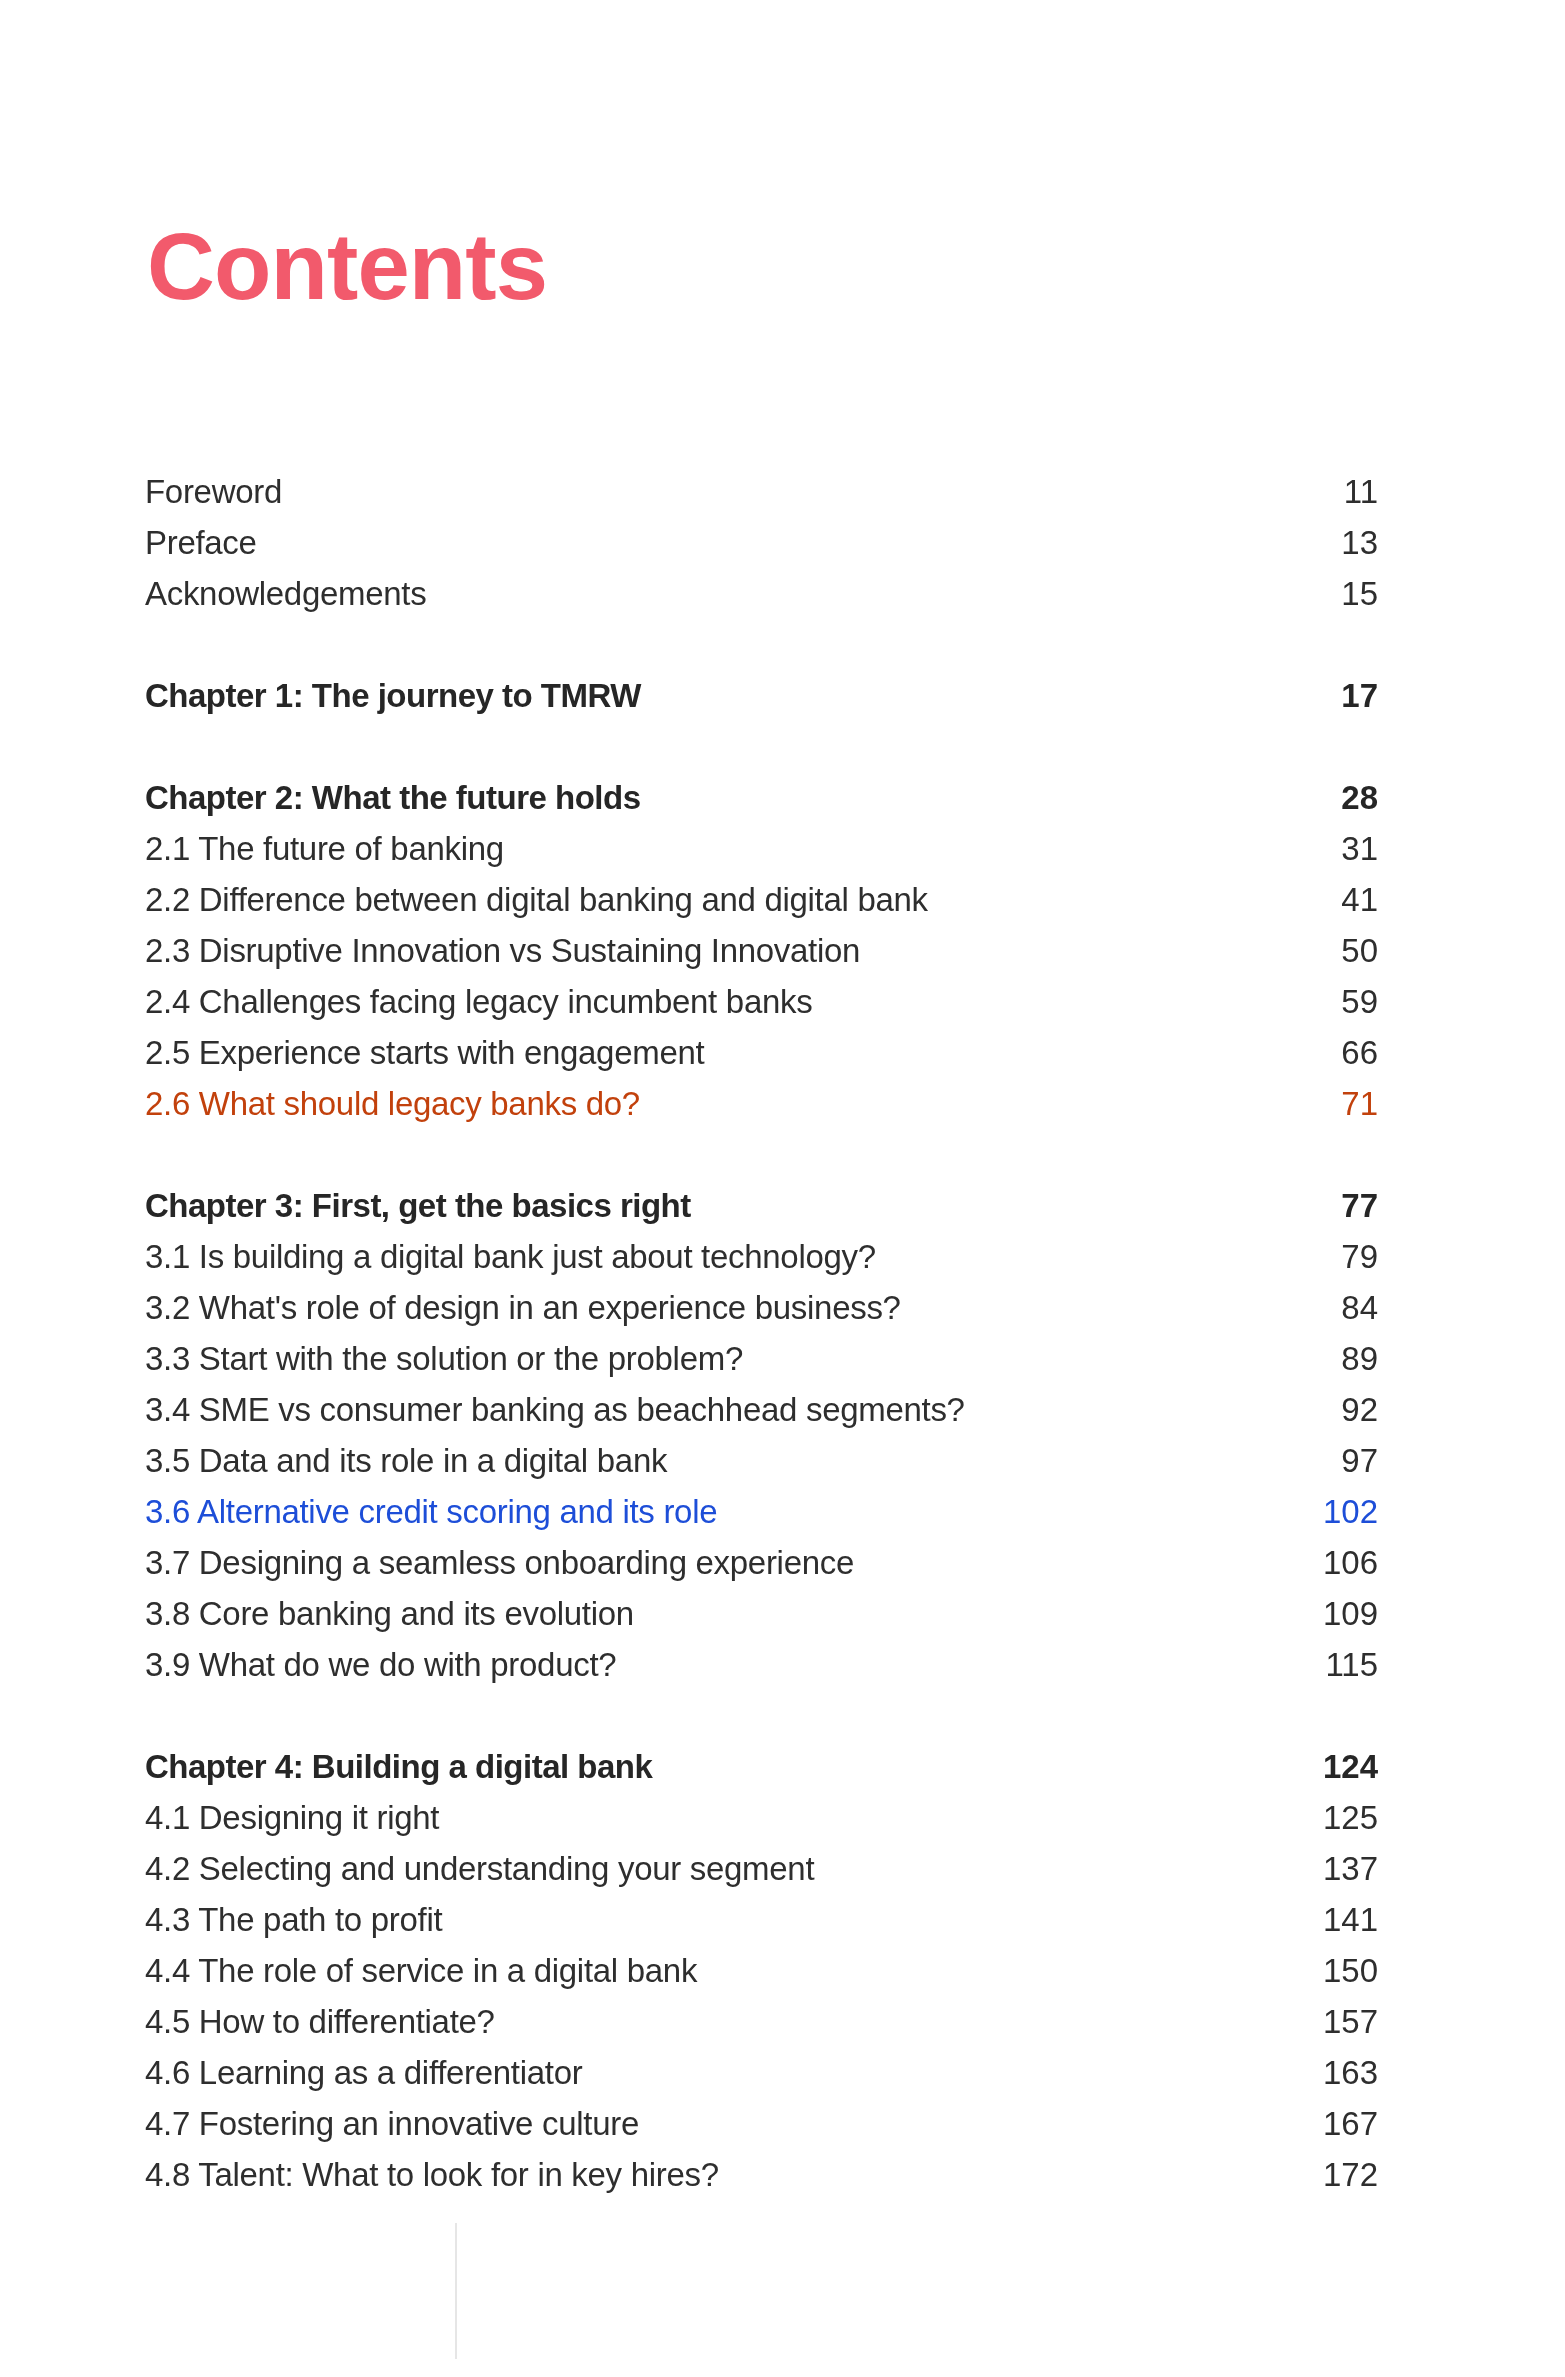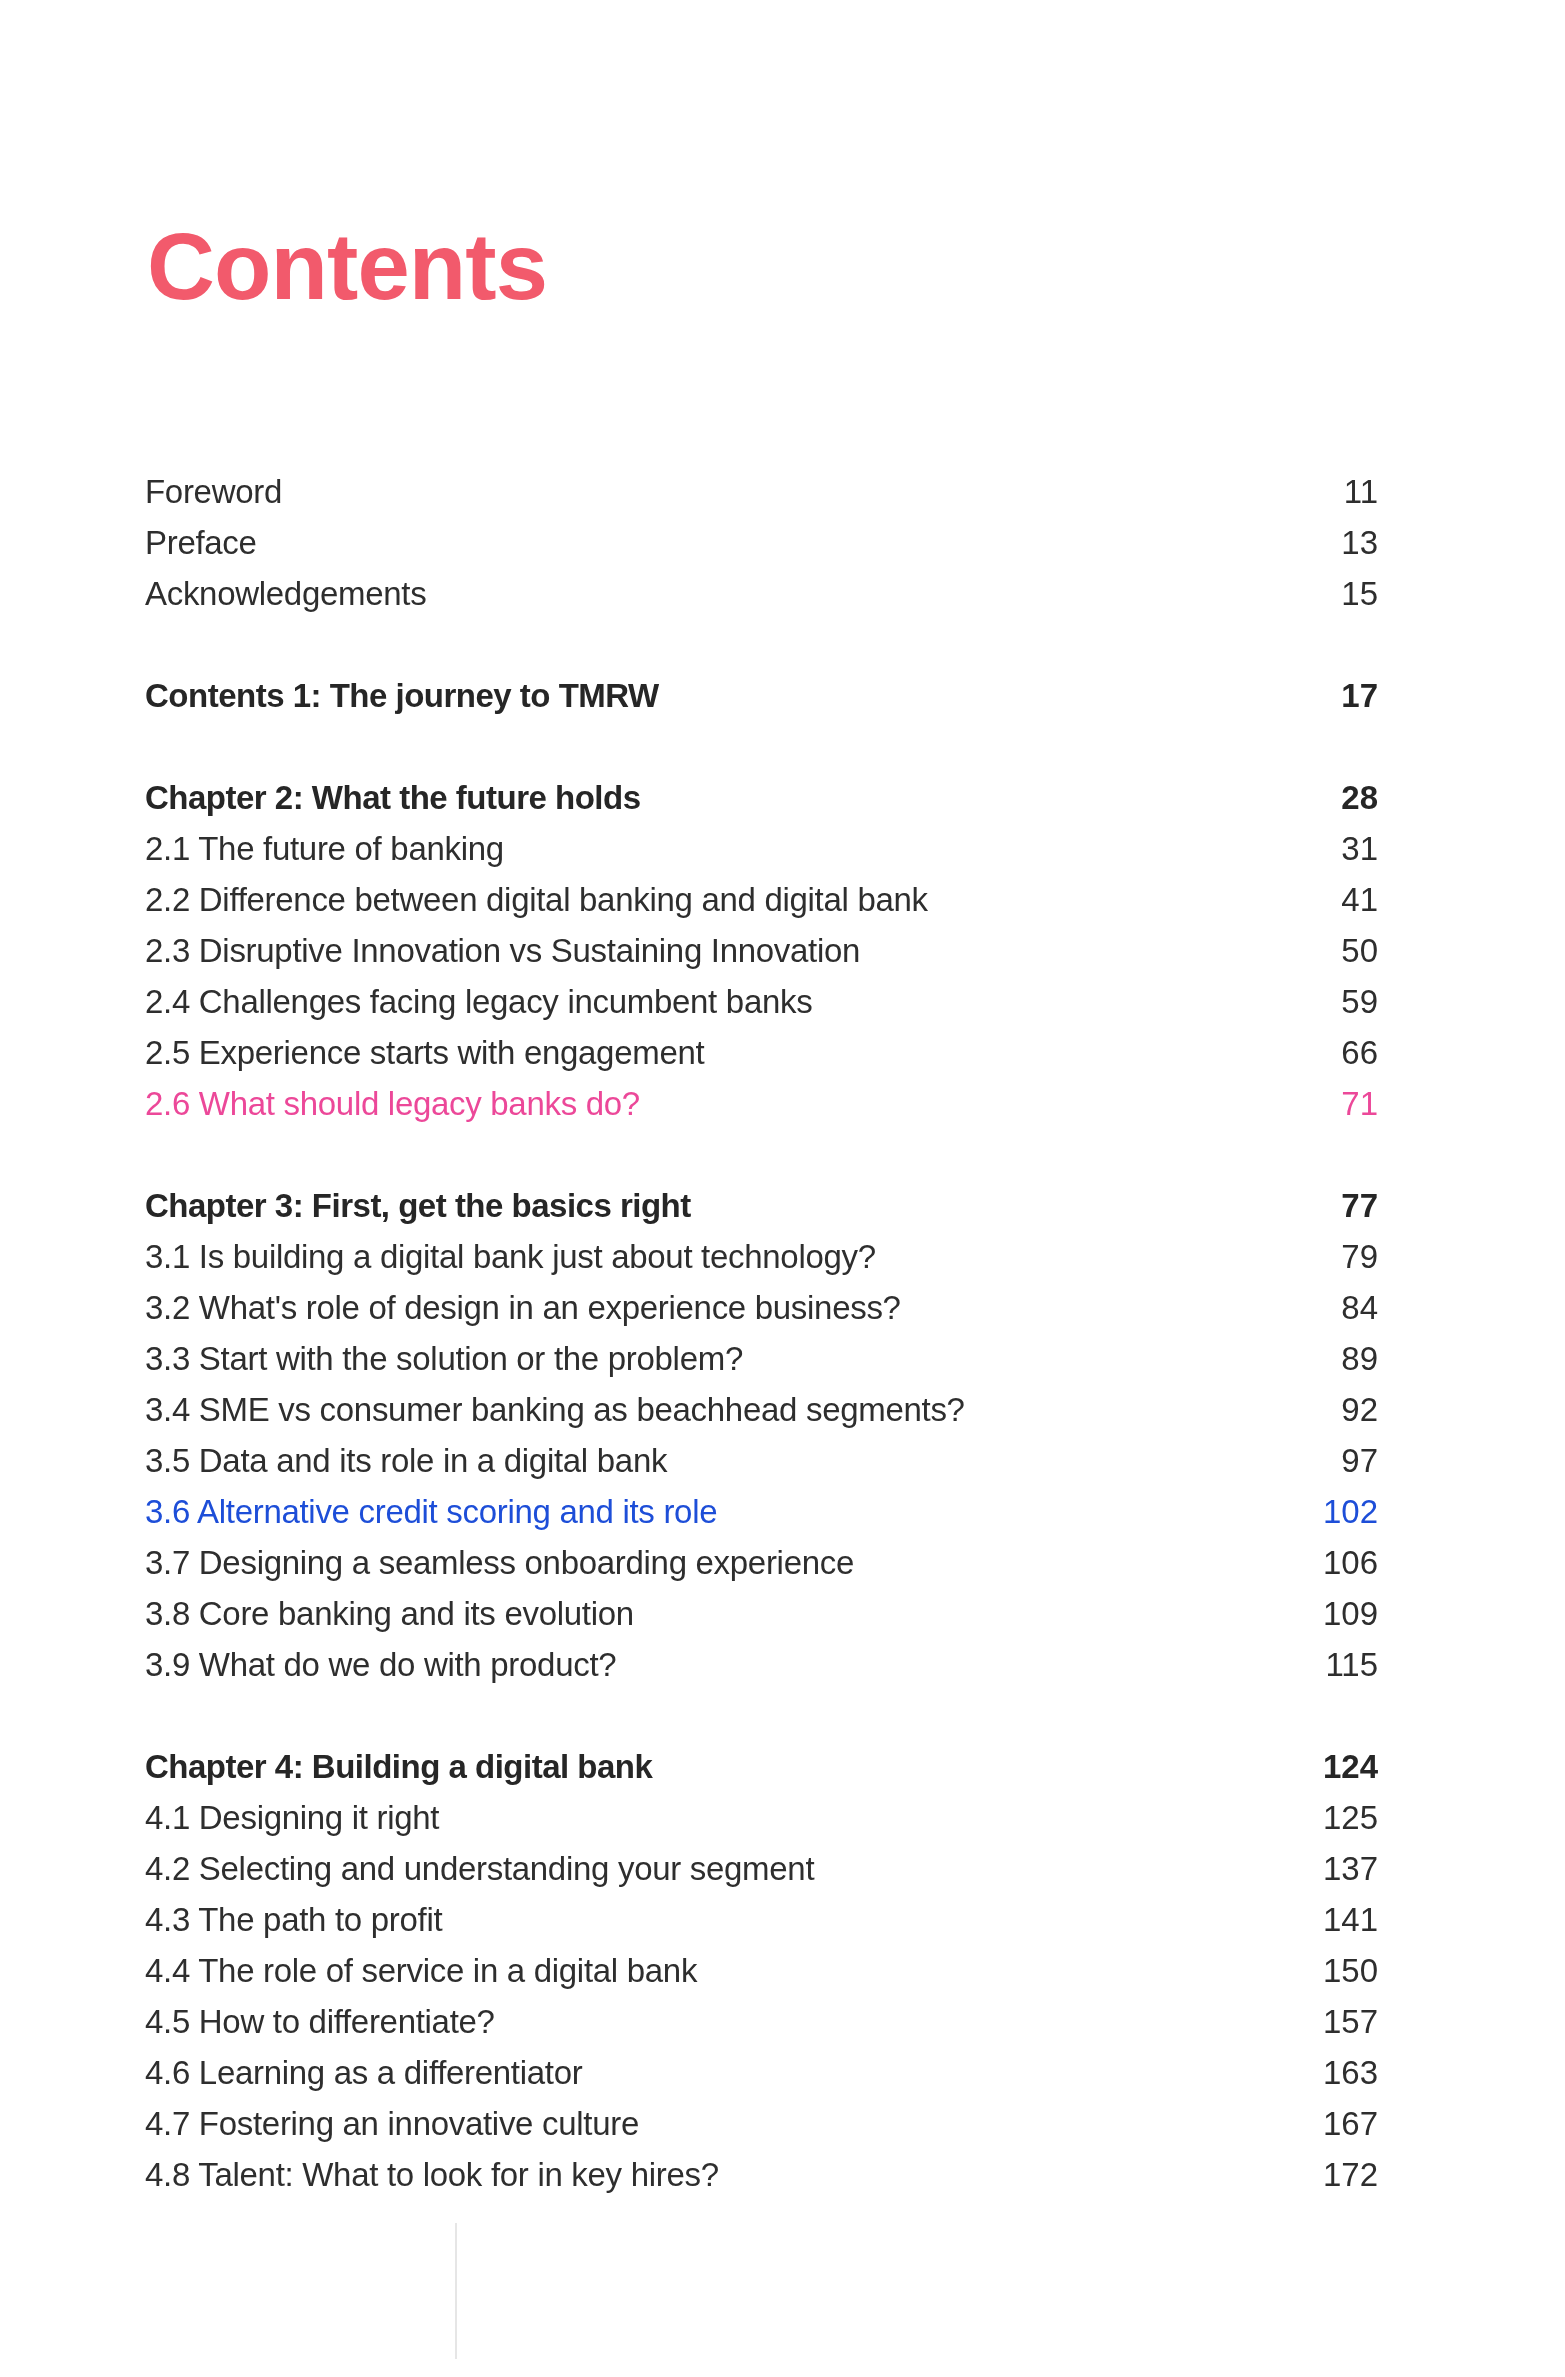--- a/index.html
+++ b/index.html
@@ -92,21 +92,21 @@
         <span class="page-num">13</span>
       </div>
       <div class="row" style="color: rgb(46, 46, 46);">
         <span class="label">Acknowledgements</span>
         <span class="page-num">15</span>
       </div>
     </div>
 
     <div class="group">
       <div class="row chapter">
-        <span class="label">Contents 1: The journey to TMRW</span>
+        <span class="label">Chapter 1: The journey to TMRW</span>
         <span class="page-num">17</span>
       </div>
     </div>
 
     <div class="group">
       <div class="row chapter">
         <span class="label">Chapter 2: What the future holds</span>
         <span class="page-num">28</span>
       </div>
       <div class="row" style="color: rgb(46, 46, 46);">
@@ -122,21 +122,21 @@
         <span class="page-num">50</span>
       </div>
       <div class="row" style="color: rgb(46, 46, 46);">
         <span class="label">2.4 Challenges facing legacy incumbent banks</span>
         <span class="page-num">59</span>
       </div>
       <div class="row" style="color: rgb(46, 46, 46);">
         <span class="label">2.5 Experience starts with engagement</span>
         <span class="page-num">66</span>
       </div>
-      <div class="row" style="color: #ec4899;">
+      <div class="row" style="color: #c2410c;">
         <span class="label">2.6 What should legacy banks do?</span>
         <span class="page-num">71</span>
       </div>
     </div>
 
     <div class="group">
       <div class="row chapter">
         <span class="label">Chapter 3: First, get the basics right</span>
         <span class="page-num">77</span>
       </div>

